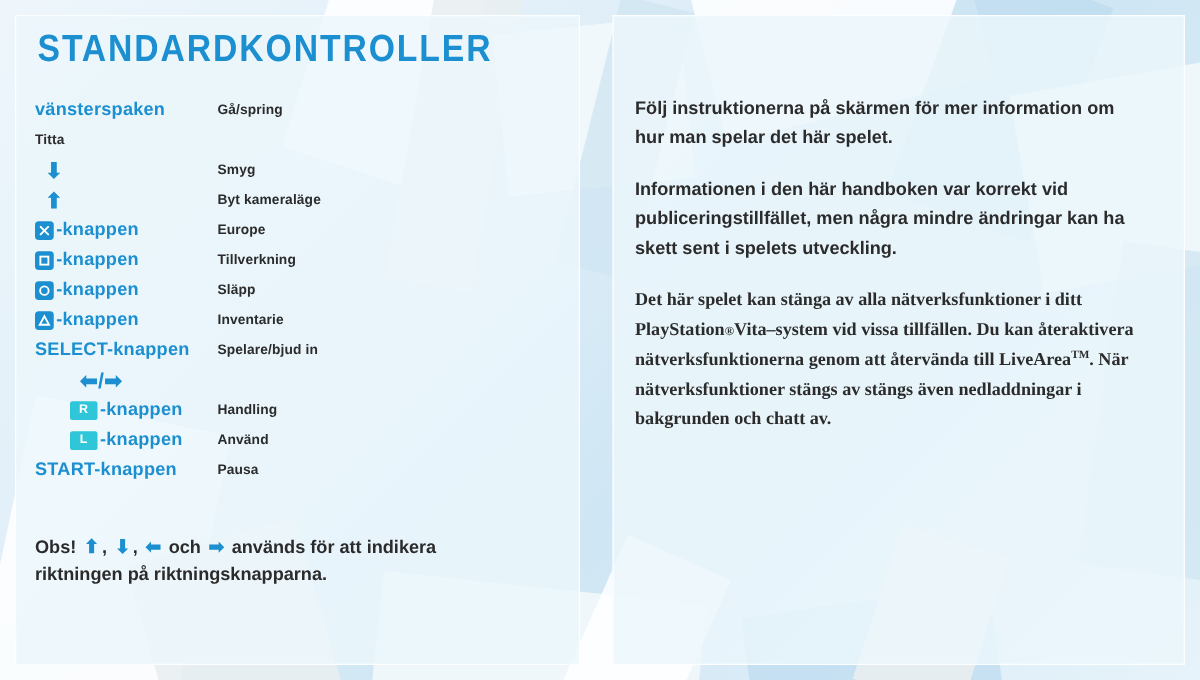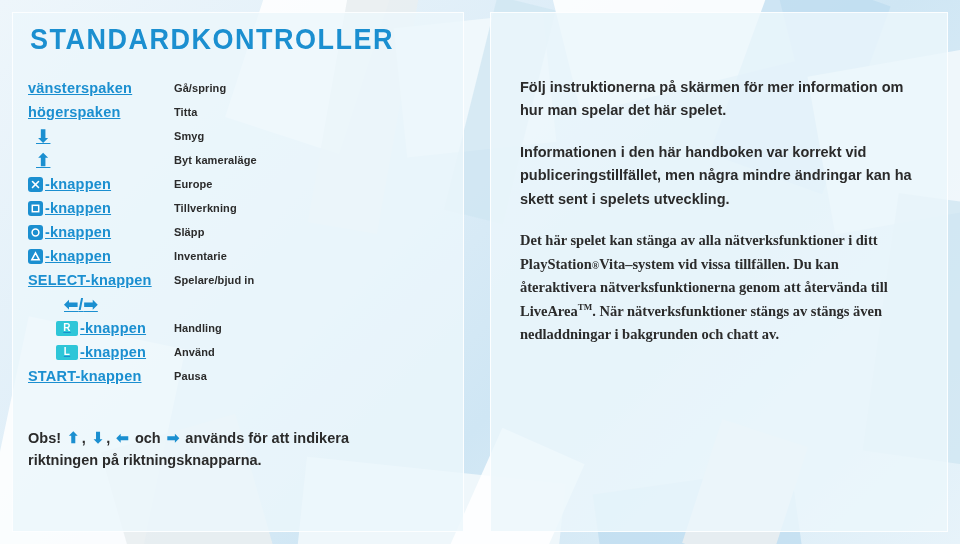--- a/index.html
+++ b/index.html
@@ -69,21 +69,20 @@
     width: 146px;
     flex: 0 0 146px;
     color: #1b8fd0;
     font-size: 14.5px;
     font-weight: bold;
     letter-spacing: 0.2px;
     display: flex;
     align-items: center;
     white-space: nowrap;
     overflow: visible;
-    text-decoration: underline;
   }
   .ctrl-act {
     color: #2b2b2b;
     font-size: 11px;
     font-weight: bold;
     letter-spacing: 0.1px;
     white-space: nowrap;
   }
 
   
@@ -140,21 +139,21 @@
   
   #right-body {
     position: absolute;
     left: 508px; top: 76px;
     width: 408px;
     color: #2b2b2b;
     font-size: 14.5px;
     font-weight: bold;
     line-height: 1.62;
   }
-  #right-body p { margin: 0 0 18px 12px; }
+  #right-body p { margin: 0 0 18px 0; }
   #right-body p:last-child { margin-bottom: 0; font-family: Liberation Serif, serif; }
   .sup { font-size: 9px; vertical-align: super; }
   .reg { font-size: 10px; vertical-align: baseline; }
 
   #legal {
     position: absolute;
     left: 508px; top: 424px;
     width: 400px;
     color: #3a3a3a;
     font-size: 9.5px;
@@ -192,23 +191,20 @@
   <div id="controls">
 
     <div class="ctrl-row">
       <div class="ctrl-key">
         <span>vänsterspaken</span>
       </div>
       <div class="ctrl-act">Gå/spring</div>
     </div>
 
     <div class="ctrl-row">
-      <div class="ctrl-key">
-        <span>högerspaken</span>
-      </div>
       <div class="ctrl-act">Titta</div>
     </div>
 
     <div class="ctrl-row">
       <div class="ctrl-key">
         <span class="glyph arrow arrow-indent">⬇</span>
       </div>
       <div class="ctrl-act">Smyg</div>
     </div>
 

